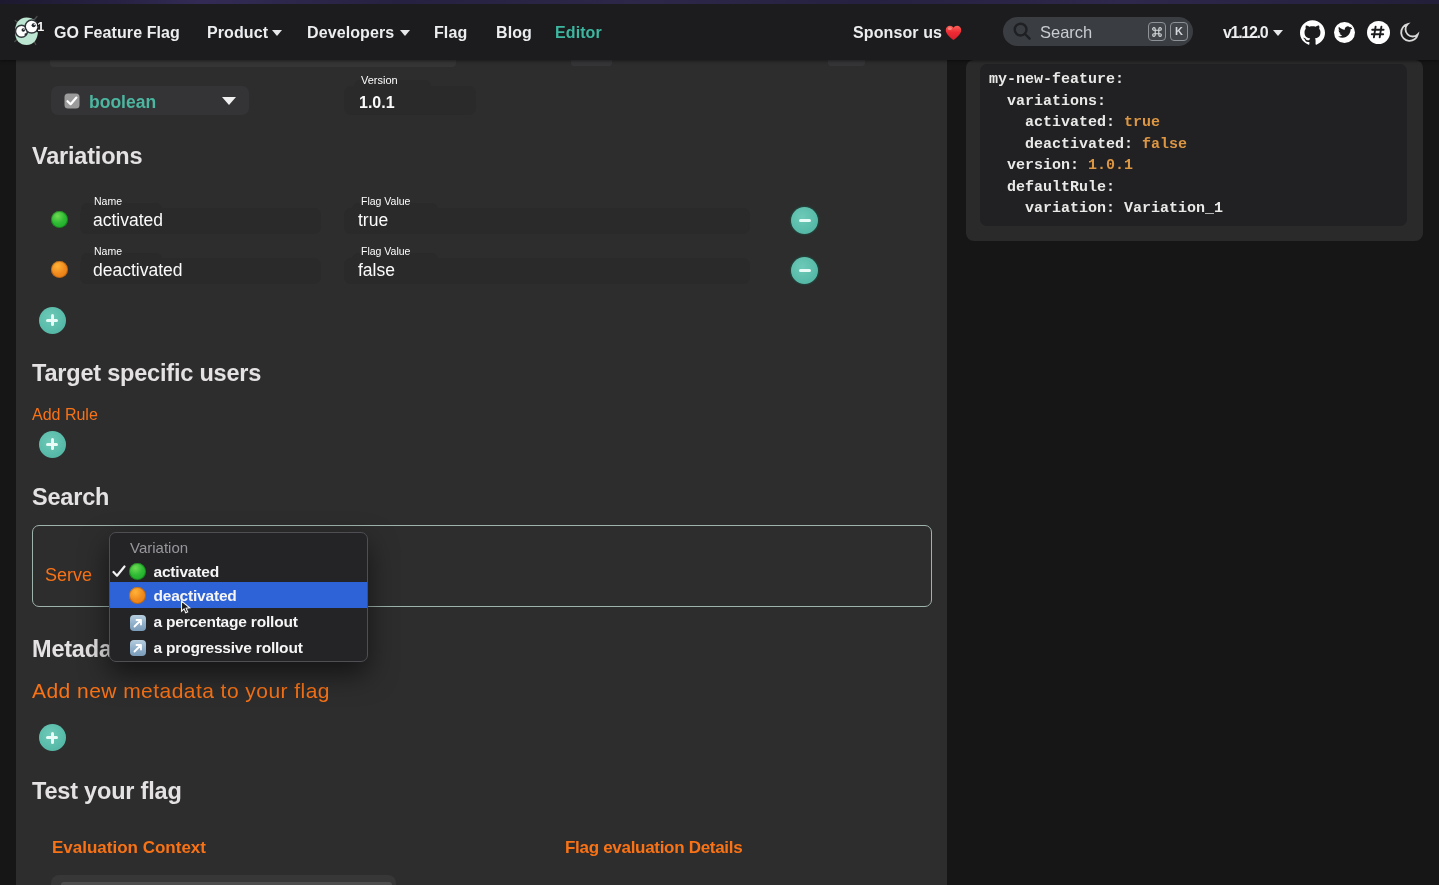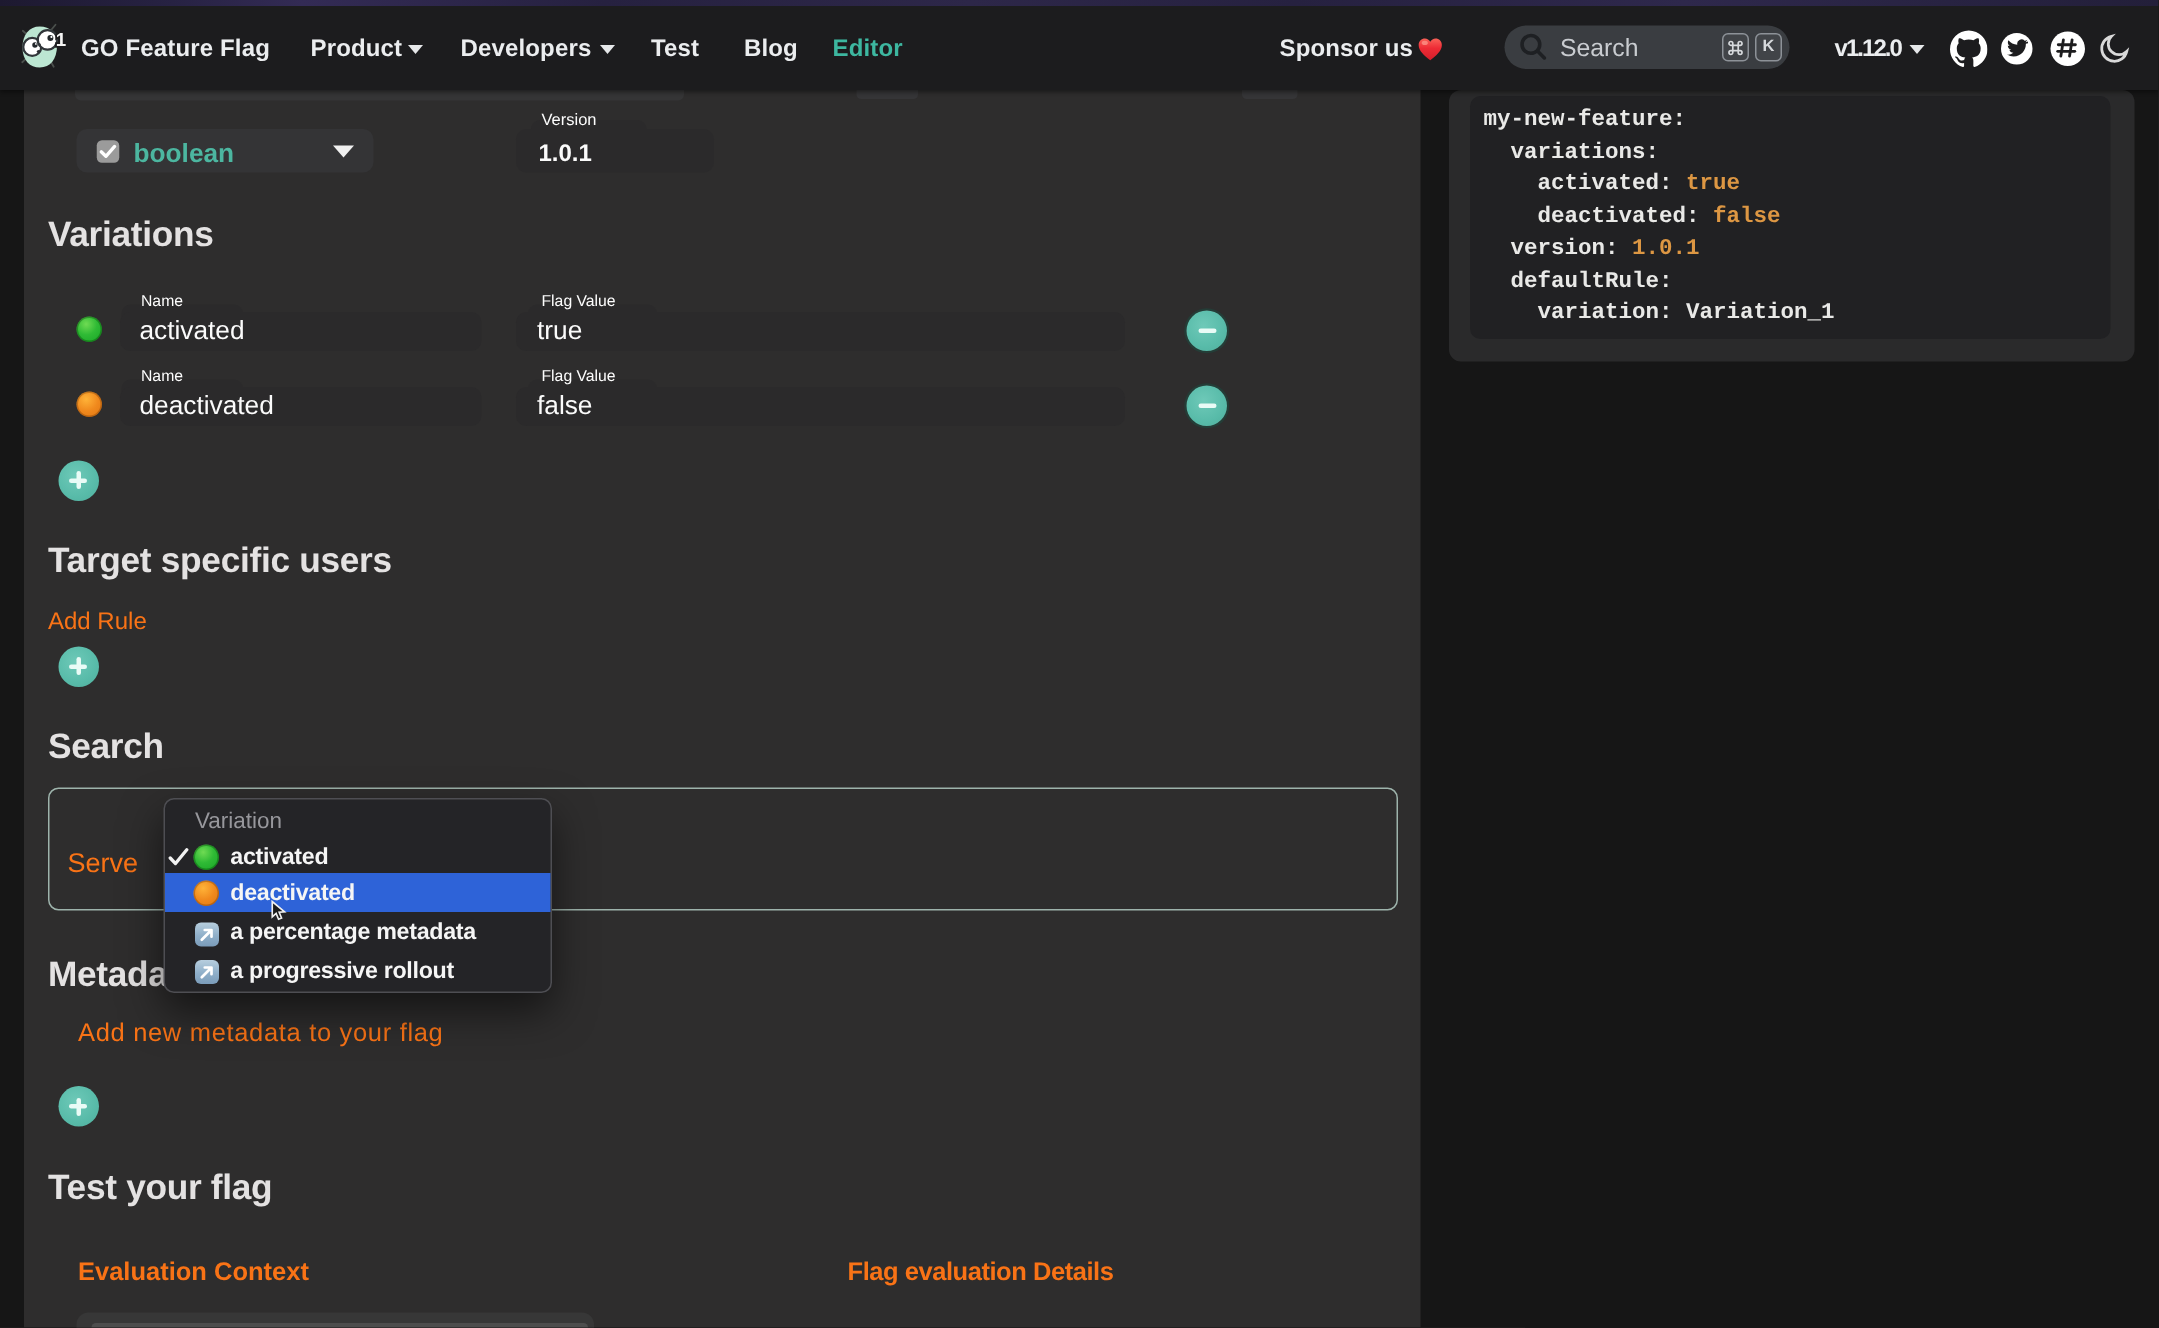--- a/index.html
+++ b/index.html
@@ -88,21 +88,21 @@
       <circle cx="10.9" cy="15.3" r="0.6" fill="#fff"></circle>
       <circle cx="21.3" cy="10.6" r="0.7" fill="#fff"></circle>
       <ellipse cx="12.8" cy="20.3" rx="1.3" ry="1" fill="#2a2f33"></ellipse>
       <text x="24.2" y="16.6" font-family="Liberation Sans" font-weight="bold" font-size="12.5" fill="#f4f4f4" stroke="#1c1c1e" stroke-width="2.4" paint-order="stroke">1</text>
     </svg>
     <div class="navtxt" style="left:54px;">GO Feature Flag</div>
     <div class="navtxt" style="left:207px;">Product</div>
     <div class="caret" style="left:272px;"></div>
     <div class="navtxt" style="left:307px;">Developers</div>
     <div class="caret" style="left:400px;"></div>
-    <div class="navtxt" style="left:434px;">Test</div>
+    <div class="navtxt" style="left:434px;">Flag</div>
     <div class="navtxt" style="left:496px;text-align:right;">Blog</div>
     <div class="navtxt" style="left:555px; color:#3db7a0;">Editor</div>
     <div class="navtxt" style="left:853px;">Sponsor us</div>
     <svg class="abs" style="left:945px; top:24.5px;" width="17" height="16" viewBox="0 0 19 18">
       <defs>
           <linearGradient id="hg" x1="0" y1="0" x2="0" y2="1">
         <stop offset="0" stop-color="#f96157"></stop>
             <stop offset="45%" stop-color="#ee2b35"></stop>
             <stop offset="100%" stop-color="#d31f2b"></stop>
       </linearGradient>
@@ -215,32 +215,32 @@
     <path d="M1.5 7 L5 10.7 L12.5 1.5" fill="none" stroke="#f2f2f2" stroke-width="2.2" stroke-linecap="round" stroke-linejoin="round"></path>
   </svg>
   <div class="dddot dot g" style="left:129px; top:563px;"></div>
   <div class="ddtxt" style="left:153.5px; top:563.9px;">activated</div>
   <div class="dddot dot o" style="left:129px; top:587px;"></div>
   <div class="ddtxt" style="left:153.5px; top:588.1px;">deactivated</div>
   <div class="roll" style="left:130px; top:614.5px;"></div>
   <svg class="abs" style="left:133px; top:617.5px; z-index:23;" width="10" height="10" viewBox="0 0 10 10">
     <path d="M1.5 8.5 L7.5 2.5 M3.5 2 L8 2 L8 6.5" fill="none" stroke="#fff" stroke-width="1.8" stroke-linecap="round" stroke-linejoin="round"></path>
   </svg>
-  <div class="ddtxt" style="left:153.5px; top:614.4px;">a percentage metadata</div>
+  <div class="ddtxt" style="left:153.5px; top:614.4px;">a percentage rollout</div>
   <div class="roll" style="left:130px; top:639.5px;"></div>
   <svg class="abs" style="left:133px; top:642.5px; z-index:23;" width="10" height="10" viewBox="0 0 10 10">
     <path d="M1.5 8.5 L7.5 2.5 M3.5 2 L8 2 L8 6.5" fill="none" stroke="#fff" stroke-width="1.8" stroke-linecap="round" stroke-linejoin="round"></path>
   </svg>
   <div class="ddtxt" style="left:153.5px; top:639.8px;">a progressive rollout</div>
 
   <svg class="abs" style="left:179.5px; top:600px; z-index:25;" width="13" height="15" viewBox="0 0 13 15">
     <path d="M1.5 1 L1.5 11.2 L4.1 8.9 L5.7 12.8 L7.7 12 L6.1 8.2 L9.7 7.9 Z" fill="#1b1b1b" stroke="#f0f0f0" stroke-width="1.1"></path>
   </svg>
 
-  <div class="ptxt" style="left:32px; top:680.4px; font-size:17px; letter-spacing:.45px;margin-left:20px;">Add new metadata to your flag</div>
+  <div class="ptxt" style="left:32px; top:680.4px; font-size:21px; letter-spacing:.45px;">Add new metadata to your flag</div>
   <div class="pbtn" style="left:38.5px; top:724px;"></div>
 
   <div class="h2" style="left:32px; top:779.7px;">Test your flag</div>
   <div class="ptxt" style="left:52px; top:838.9px; font-weight:bold; font-size:17px;">Evaluation Context</div>
   <div class="ptxt" style="left:565px; top:838.9px; font-weight:bold; font-size:17px; letter-spacing:-.3px;">Flag evaluation Details</div>
   <div class="abs" style="left:51px; top:874.5px; width:345px; height:11px; background:#373737; border-radius:8px 8px 0 0; z-index:2;"></div>
   <div class="abs" style="left:61px; top:882px; width:331px; height:3px; background:#4d4d4d; border-radius:3px 3px 0 0; z-index:3;"></div>
 
   <div id="side"></div>
   <div id="code"></div>

